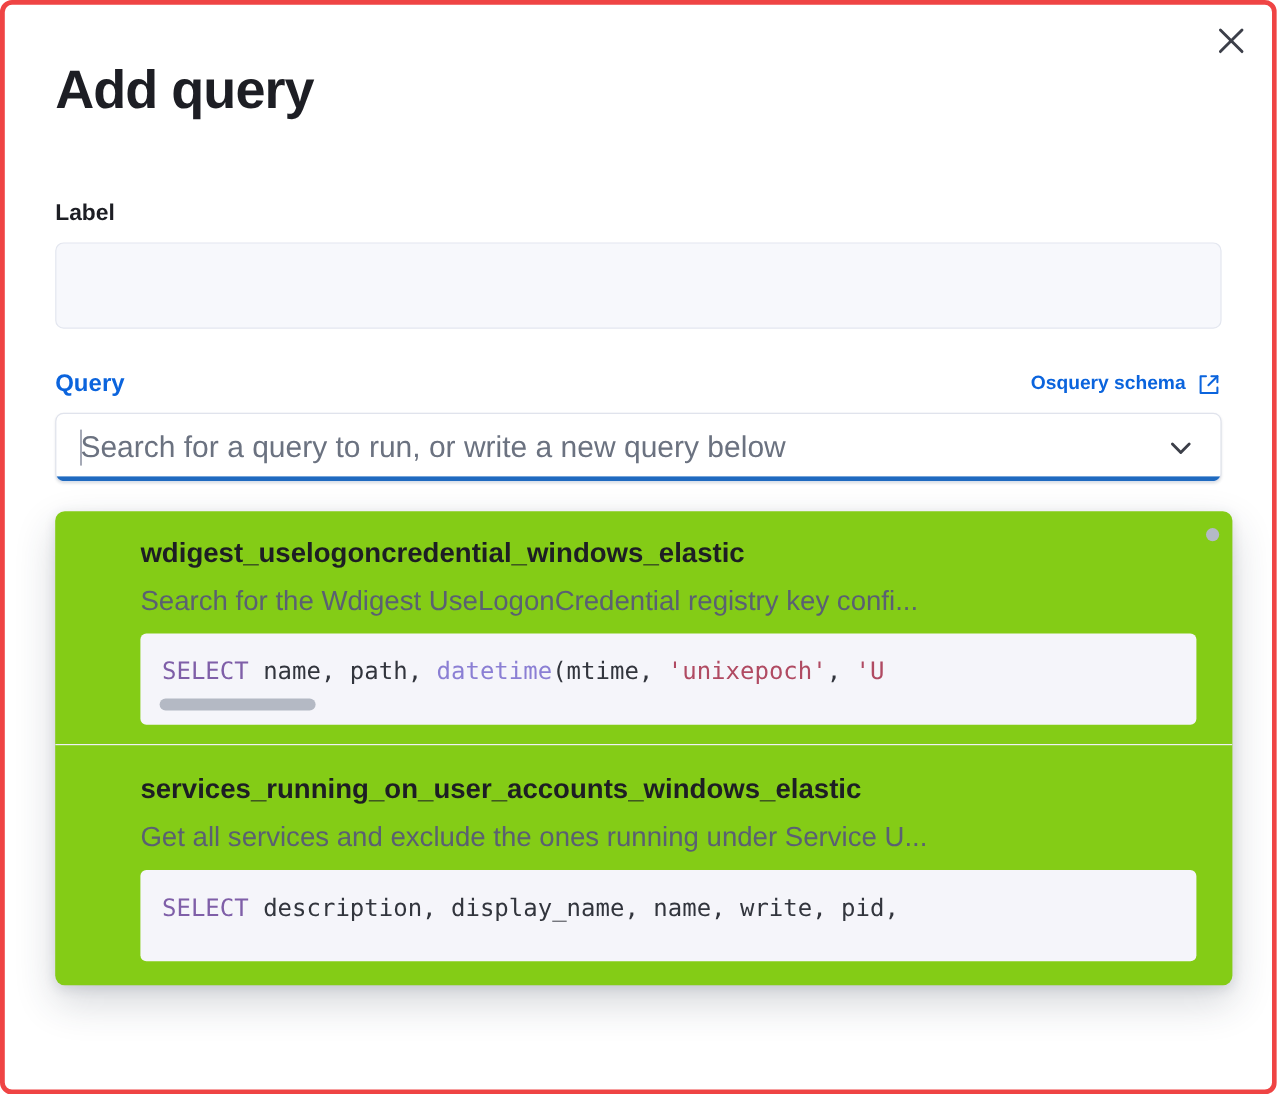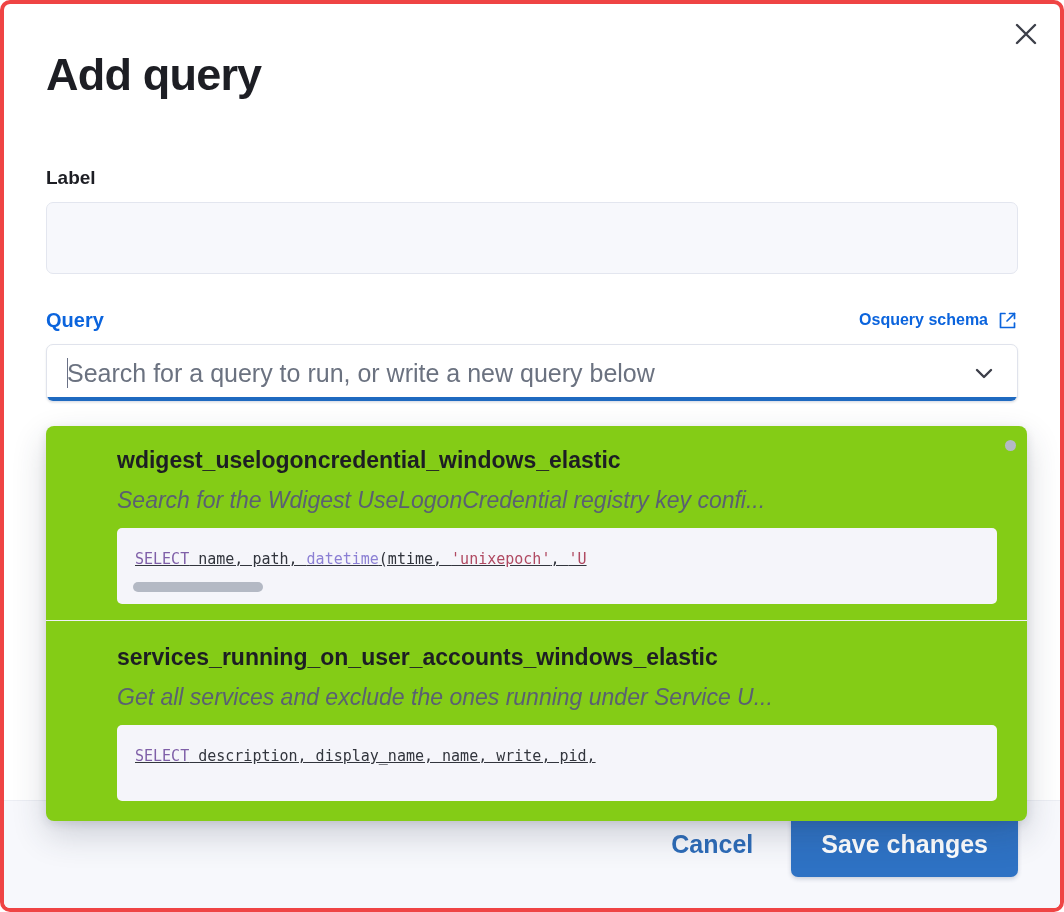--- a/index.html
+++ b/index.html
@@ -196,40 +196,38 @@
     white-space: nowrap;
     overflow: hidden;
   }
   .dd-desc {
     margin-top: 12px;
     font-size: 23px;
     line-height: 28px;
     color: #5a6072;
     white-space: nowrap;
     overflow: hidden;
-    font-style: italic;
   }
 
   .code-block {
     position: relative;
     margin-top: 14px;
     background: #f5f5fa;
     border-radius: 5px;
     padding: 16px 0 30px 0;
     overflow: hidden;
   }
   .code-line {
     font-family: "DejaVu Sans Mono", monospace;
-    font-size: 15px;
+    font-size: 20px;
     line-height: 30px;
     white-space: pre;
     color: #32353d;
     padding: 0 18px;
     overflow: hidden;
-    text-decoration: underline;
   }
   .tok-kw  { color: #7f5fa8; }
   .tok-fn  { color: #8b7fd4; }
   .tok-str { color: #b04a62; }
   .tok-id  { color: #32353d; }
   .code-scrollbar {
     position: absolute;
     left: 16px;
     bottom: 12px;
     width: 130px;
@@ -337,18 +335,14 @@
           <div class="dd-desc">Get all services and exclude the ones running under Service U...</div>
           <div class="code-block">
             <div class="code-line"><span class="tok-kw">SELECT</span><span class="tok-id"> description, display_name, name, write, pid,</span></div>
           </div>
         </div>
 
       </div>
     </div>
   </div>
 
-  <div class="modal-footer">
-    <button class="btn btn-cancel">Cancel</button>
-    <button class="btn btn-save">Save changes</button>
-  </div>
 
 </div>
 
 </body></html>

